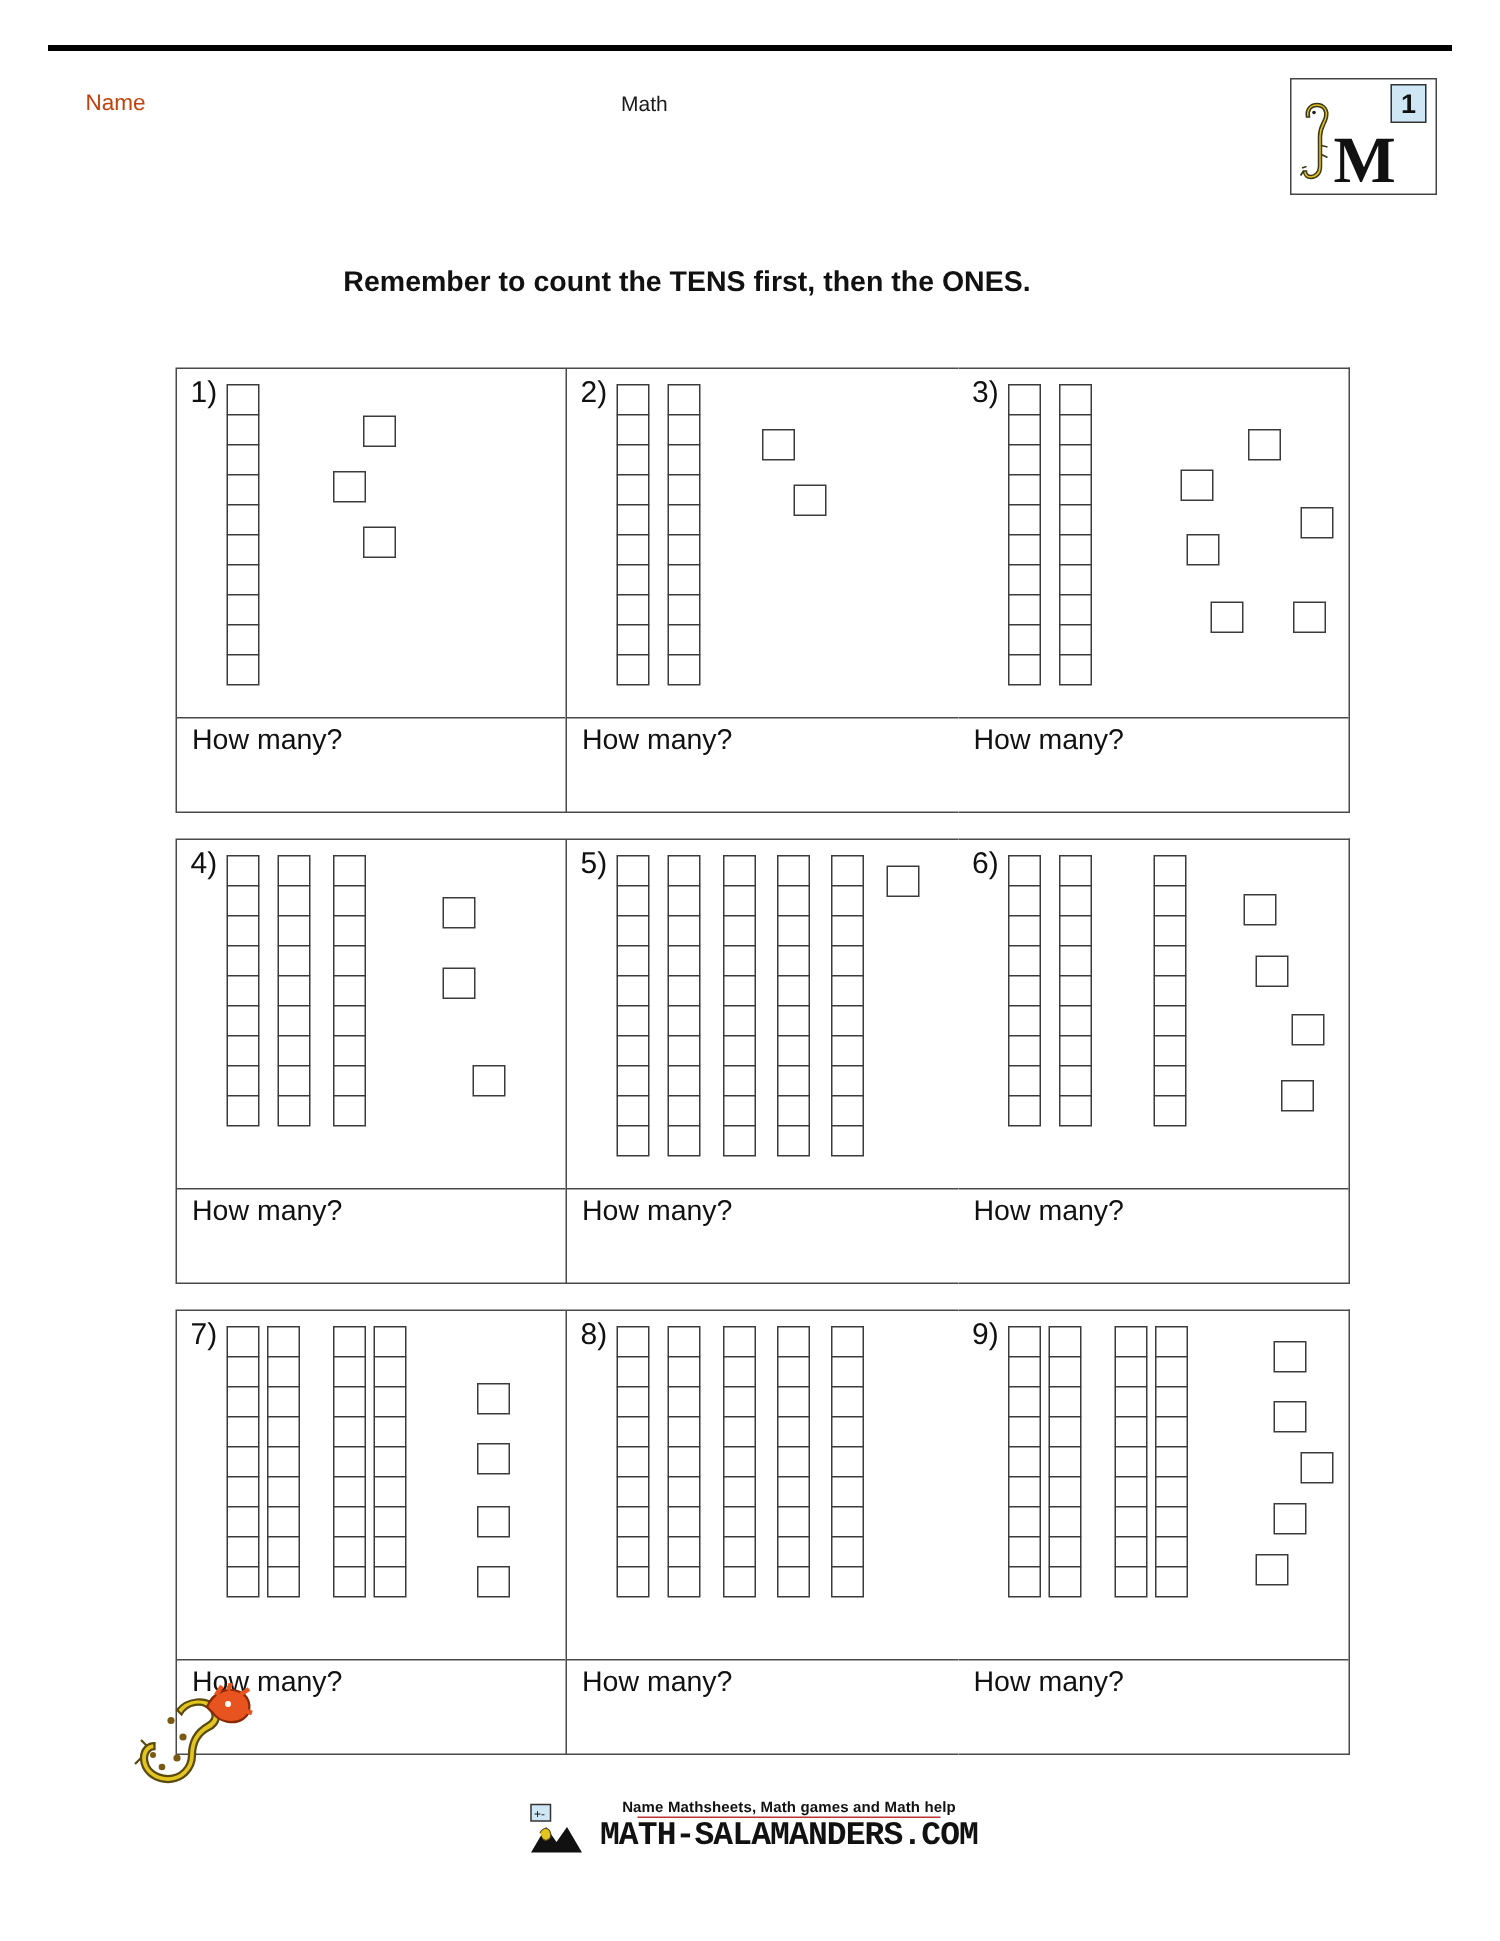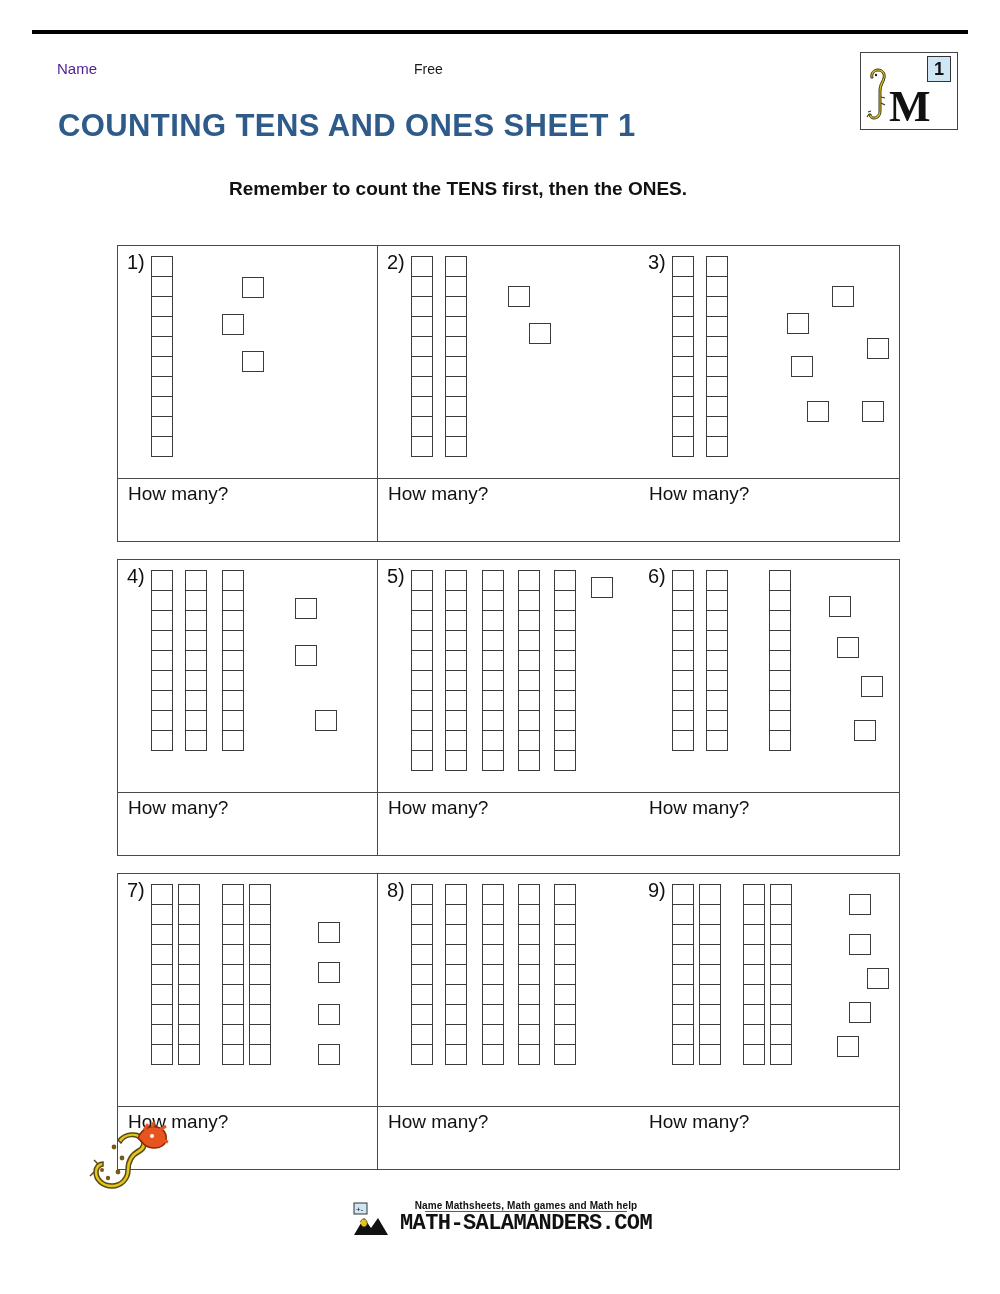--- a/index.html
+++ b/index.html
@@ -26,21 +26,21 @@
     top: 30px;
     width: 936px;
     height: 4px;
     background: #000;
   }
   .name-label {
     position: absolute;
     left: 57px;
     top: 60px;
     font-size: 15px;
-    color: #4c1d95;
+    color: #c2410c;
   }
   .date-label {
     position: absolute;
     left: 414px;
     top: 61px;
     font-size: 14px;
     color: #1a1a1a;
   }
   .title {
     position: absolute;
@@ -213,23 +213,22 @@
   }
 </style>
 </head>
 <body>
 
 <div class="page">
 
   <div class="top-rule"></div>
 
   <div class="name-label">Name</div>
-  <div class="date-label">Free</div>
-
-  <div class="title">COUNTING TENS AND ONES SHEET 1</div>
+  <div class="date-label">Math</div>
+
 
   <div class="logo-box">
     <div class="logo-num">1</div>
     <svg class="logo-sal" viewBox="0 0 26 54">
       <path d="M13 2 C18 2 21 6 20 11 C19 16 16 18 16 24 L16 44 C16 49 13 52 9 52 C6 52 4 50 4 47 L6 47 C6 49 7 50 9 50 C11 50 14 48 14 44 L14 24 C14 17 17 15 18 11 C19 7 17 4 13 4 C9 4 7 7 8 11 L6 11 C5 6 8 2 13 2 Z" fill="#e8c21e" stroke="#3a3a1a" stroke-width="1"></path>
       <circle cx="11" cy="8" r="1.2" fill="#222"></circle>
       <path d="M4 47 L2 50 M6 44 L3 45 M16 30 L20 31 M16 36 L20 38" stroke="#3a3a1a" stroke-width="1.2" fill="none"></path>
     </svg>
     <div class="logo-m">M</div>
   </div>

